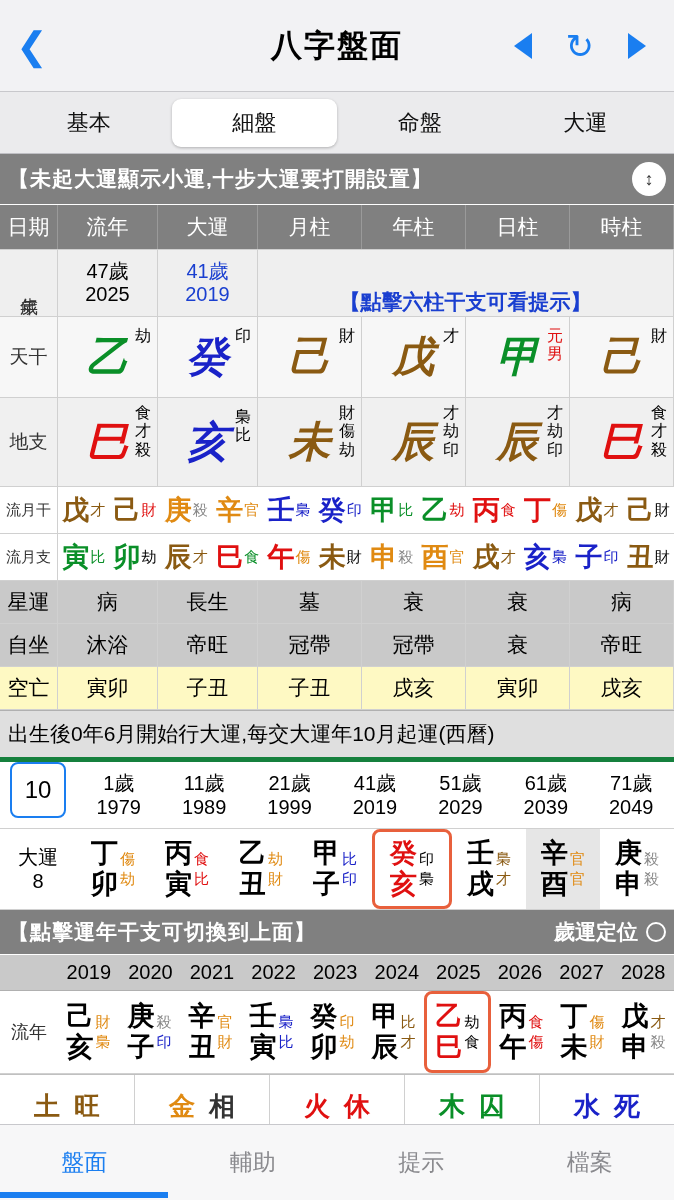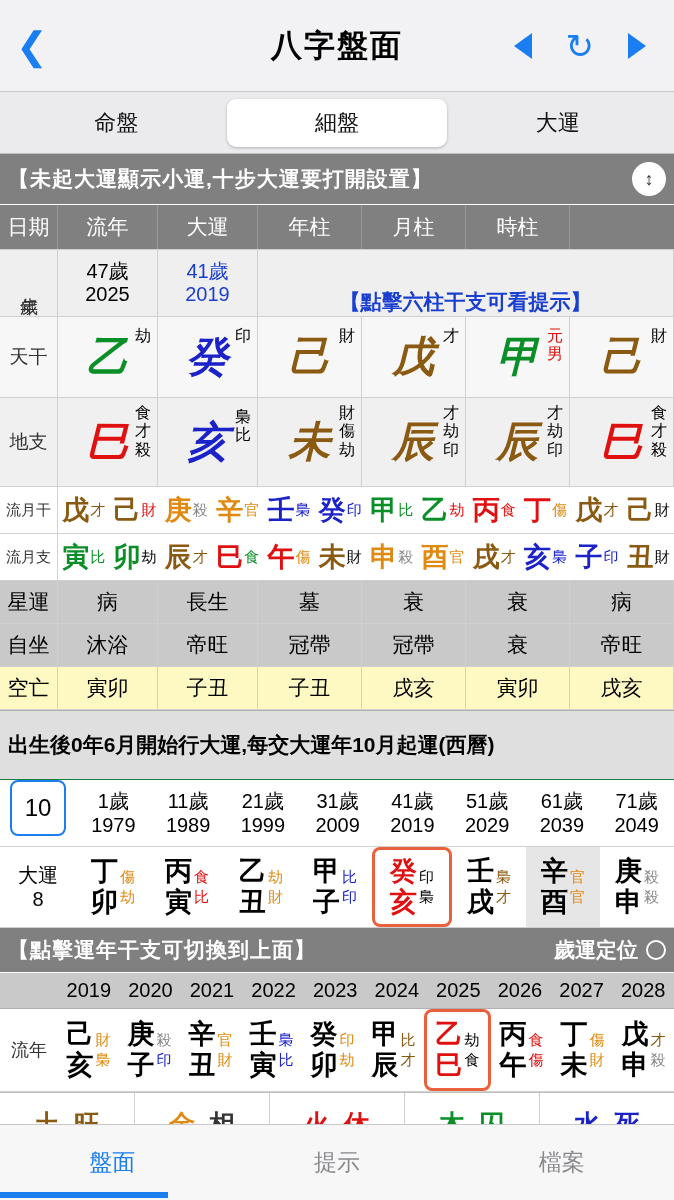--- a/index.html
+++ b/index.html
@@ -105,22 +105,22 @@
   .dense .cell { flex:1; display:flex; align-items:center; justify-content:center; gap:1px; height:46px; }
   .dense .g { font-size:27px; font-weight:700; font-family:"Liberation Serif", serif; }
   .dense .t { font-size:15px; }
 
   .small-row .c { height: 42px; font-size: 21px; color:#000; }
   .small-row.grey { background:#c9c9c9; }
   .small-row.white { background:#fef9c3; }
 
   
   .band2 {
-    background:#dfdfdf; color:#000; font-size:21px; font-weight:700;
-    padding: 20px 8px; border-top:1px solid #b0b0b0; border-bottom:1px solid #15803d;
+    background:#dfdfdf; color:#000; font-size:21px; font-weight:400;
+    padding: 9px 8px; border-top:1px solid #b0b0b0; border-bottom:5px solid #15803d;
   }
   .dy-hdr { display:flex; background:#fff; border-bottom:1px solid #d0d0d0; }
   .dy-hdr .first { width: 76px; display:flex; align-items:flex-start; justify-content:center; }
   .dy-box {
     width: 56px;height:56px;border:2px solid #1a7ef0;border-radius:8px;
     display:flex;align-items:center;justify-content:center;font-size:24px;color:#000;
   }
   .dy-hdr .cellh { flex:1; display:flex; flex-direction:column; align-items:center; justify-content:center; height:66px; font-size:20px; color:#000; line-height:1.2;}
   .dy-row { display:flex; background:#fff; border-bottom:1px solid #d0d0d0; }
   .dy-row .first { width:76px; display:flex; flex-direction:column; align-items:center; justify-content:center; font-size:20px; color:#000; line-height:1.2;}
@@ -161,36 +161,38 @@
   <div class="back-chevron">❮</div>
   <div class="header-title">八字盤面</div>
   <div class="header-right">
     <div class="tri tri-left"></div>
     <div class="refresh">↻</div>
     <div class="tri tri-right"></div>
   </div>
 </div>
 
 <div class="segbar">
+  <div class="seg">基本</div>
+  <div class="seg active">細盤</div>
   <div class="seg">命盤</div>
-  <div class="seg active">細盤</div>
   <div class="seg">大運</div>
 </div>
 
 <div class="band">
   <div class="b-text">【未起大運顯示小運,十步大運要打開設置】</div>
   <div class="circ-btn">↕</div>
 </div>
 
 <div class="row hdr-row">
   <div class="c w-lab">日期</div>
   <div class="c w-ln">流年</div>
   <div class="c w-dy">大運</div>
+  <div class="c w-p">月柱</div>
   <div class="c w-p">年柱</div>
-  <div class="c w-p">月柱</div>
+  <div class="c w-p">日柱</div>
   <div class="c w-p">時柱</div>
 </div>
 
 <div class="row yr-row">
   <div class="c w-lab">
     <span class="lbl-vert" style="writing-mode:vertical-rl;">歲年</span>
   </div>
   <div class="c w-ln">
     <span class="yv">47歲</span>
     <span class="yv">2025</span>
@@ -446,24 +448,20 @@
       <span>1歲</span>
       <span>1979</span>
     </div>
   <div class="cellh">
       <span>11歲</span>
       <span>1989</span>
     </div>
   <div class="cellh">
       <span>21歲</span>
       <span>1999</span>
-    </div>
-  <div class="cellh">
-      <span>31歲</span>
-      <span>2009</span>
     </div>
   <div class="cellh">
       <span>41歲</span>
       <span>2019</span>
     </div>
   <div class="cellh">
       <span>51歲</span>
       <span>2029</span>
     </div>
   <div class="cellh">
@@ -707,16 +705,17 @@
     <span style="color:#0a8f28">囚</span>
   </div>
   <div class="item">
     <span style="color:#1a22c8">水</span>
     <span style="color:#1a22c8">死</span>
   </div>
 </div>
 
 <div class="tabbar">
   <div class="tab active">盤面</div>
+  <div class="tab">輔助</div>
   <div class="tab">提示</div>
   <div class="tab">檔案</div>
   <div class="home-ind"></div>
 </div>
 
 </body></html>

